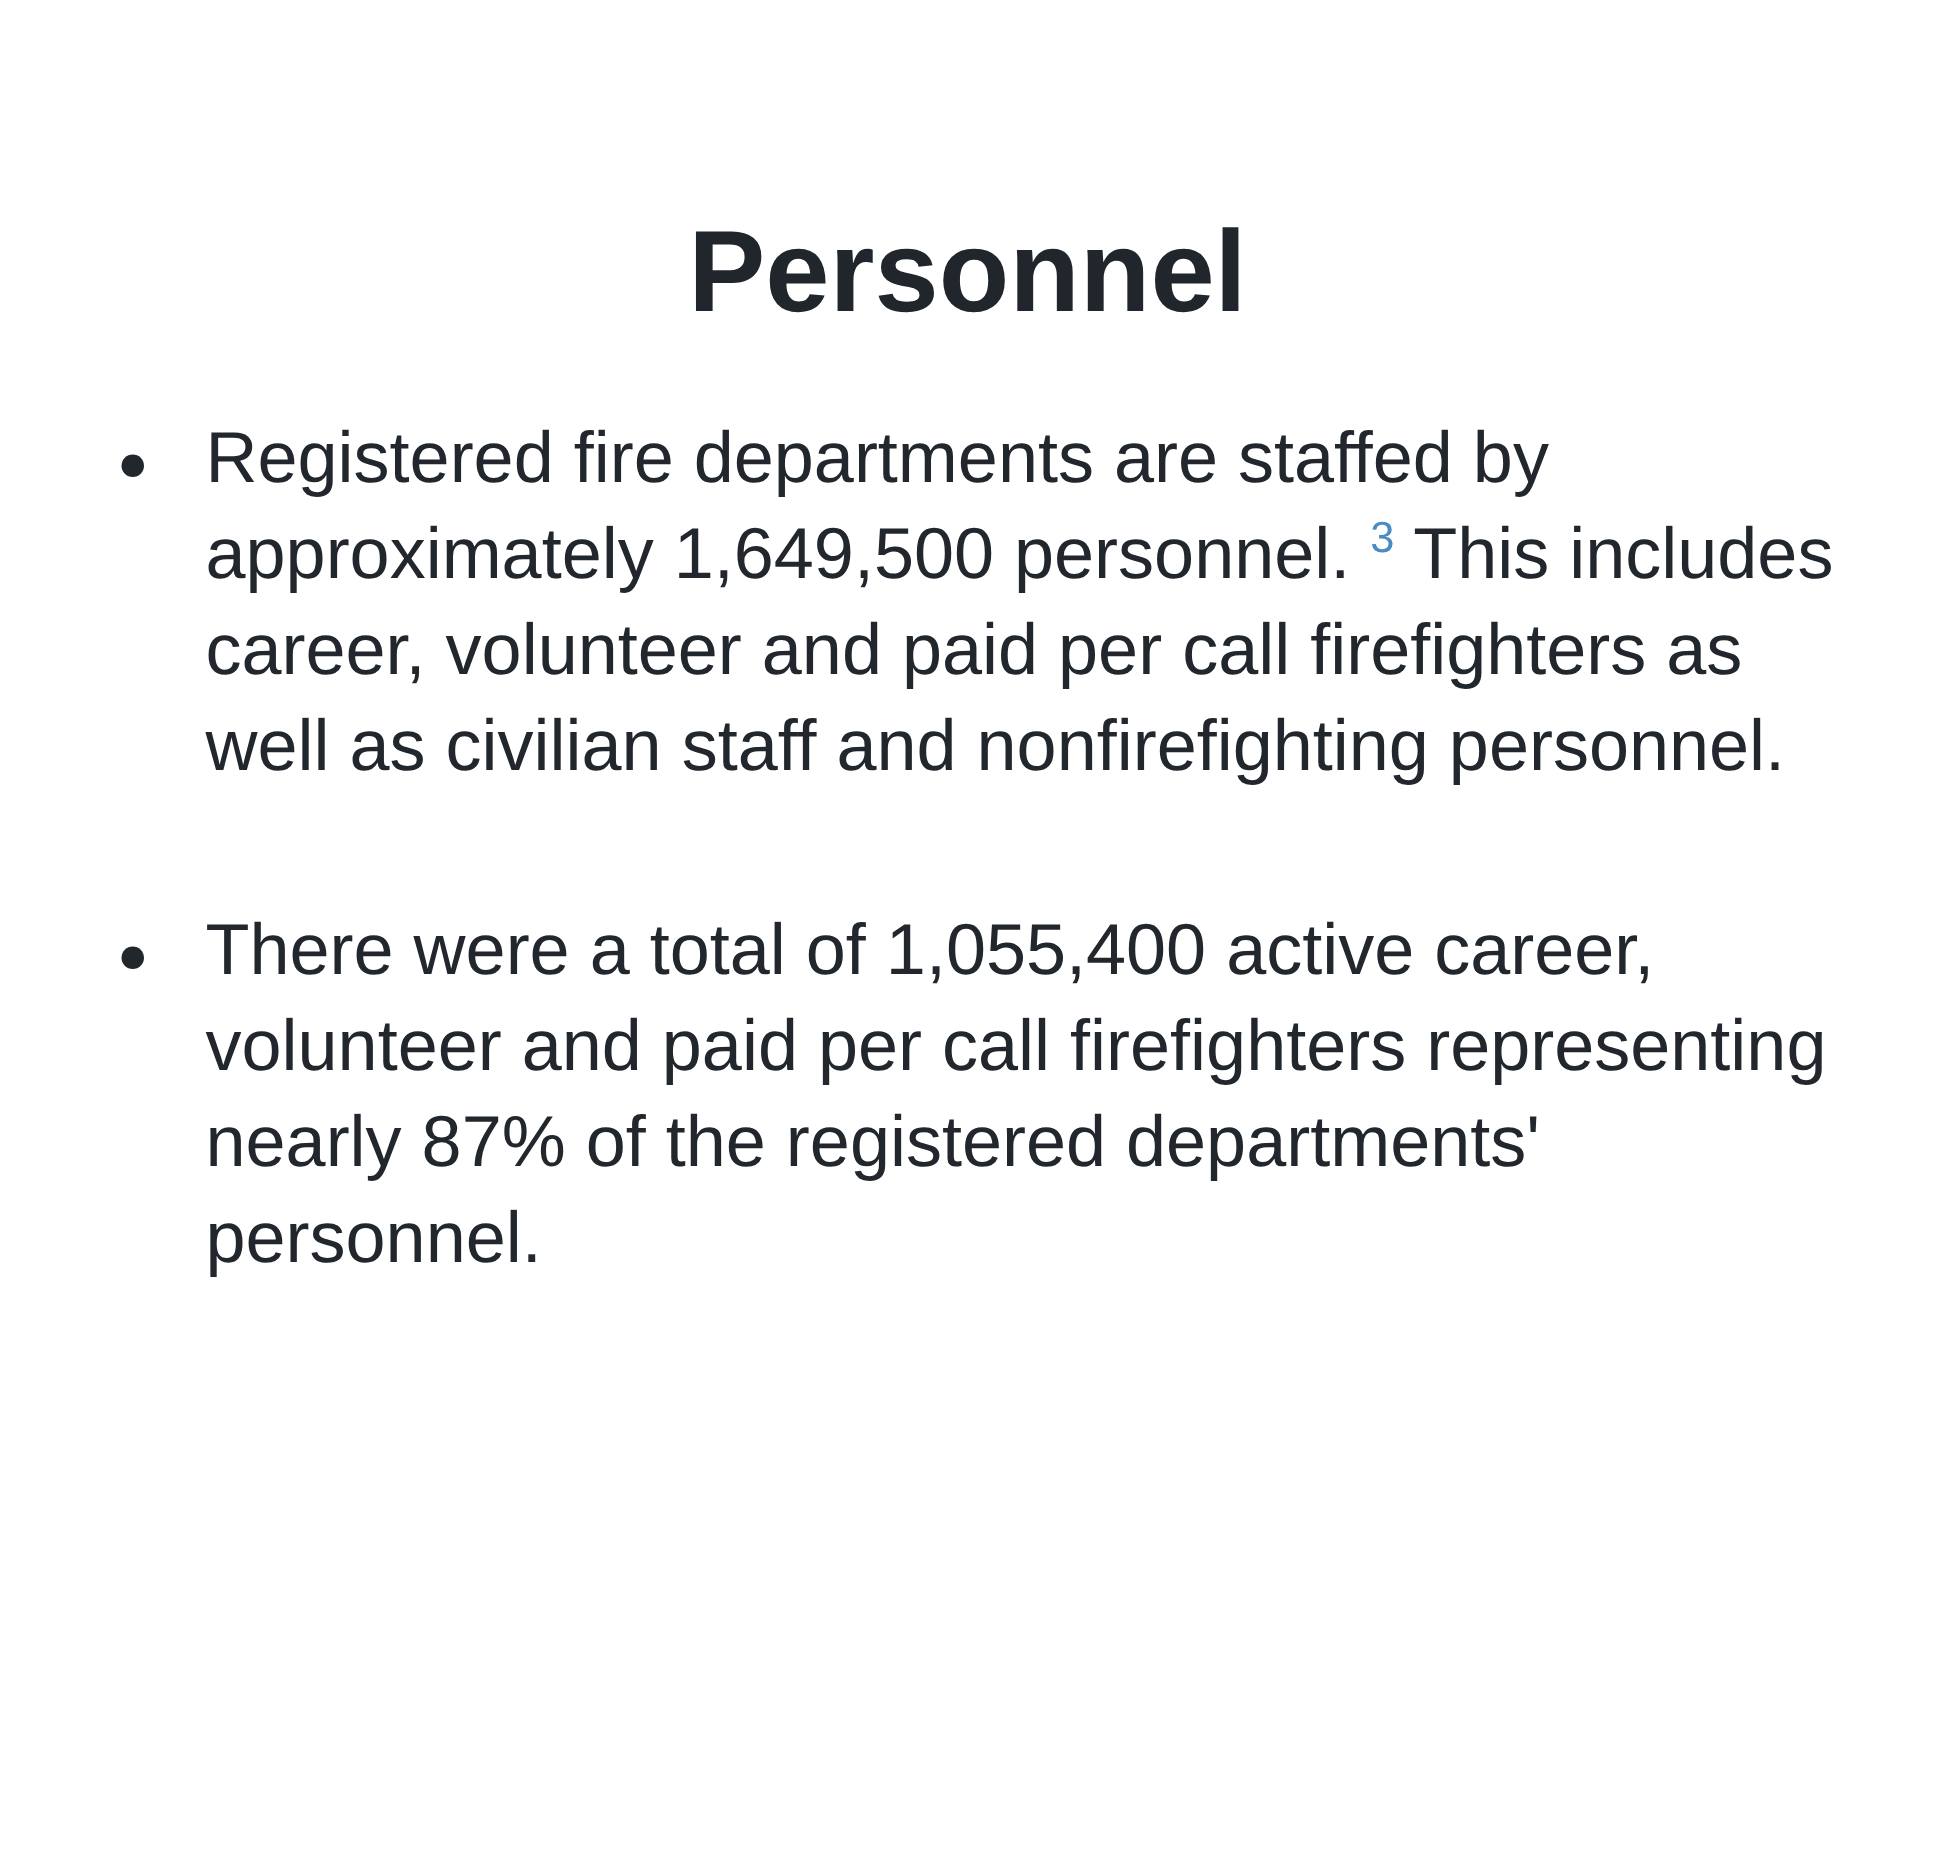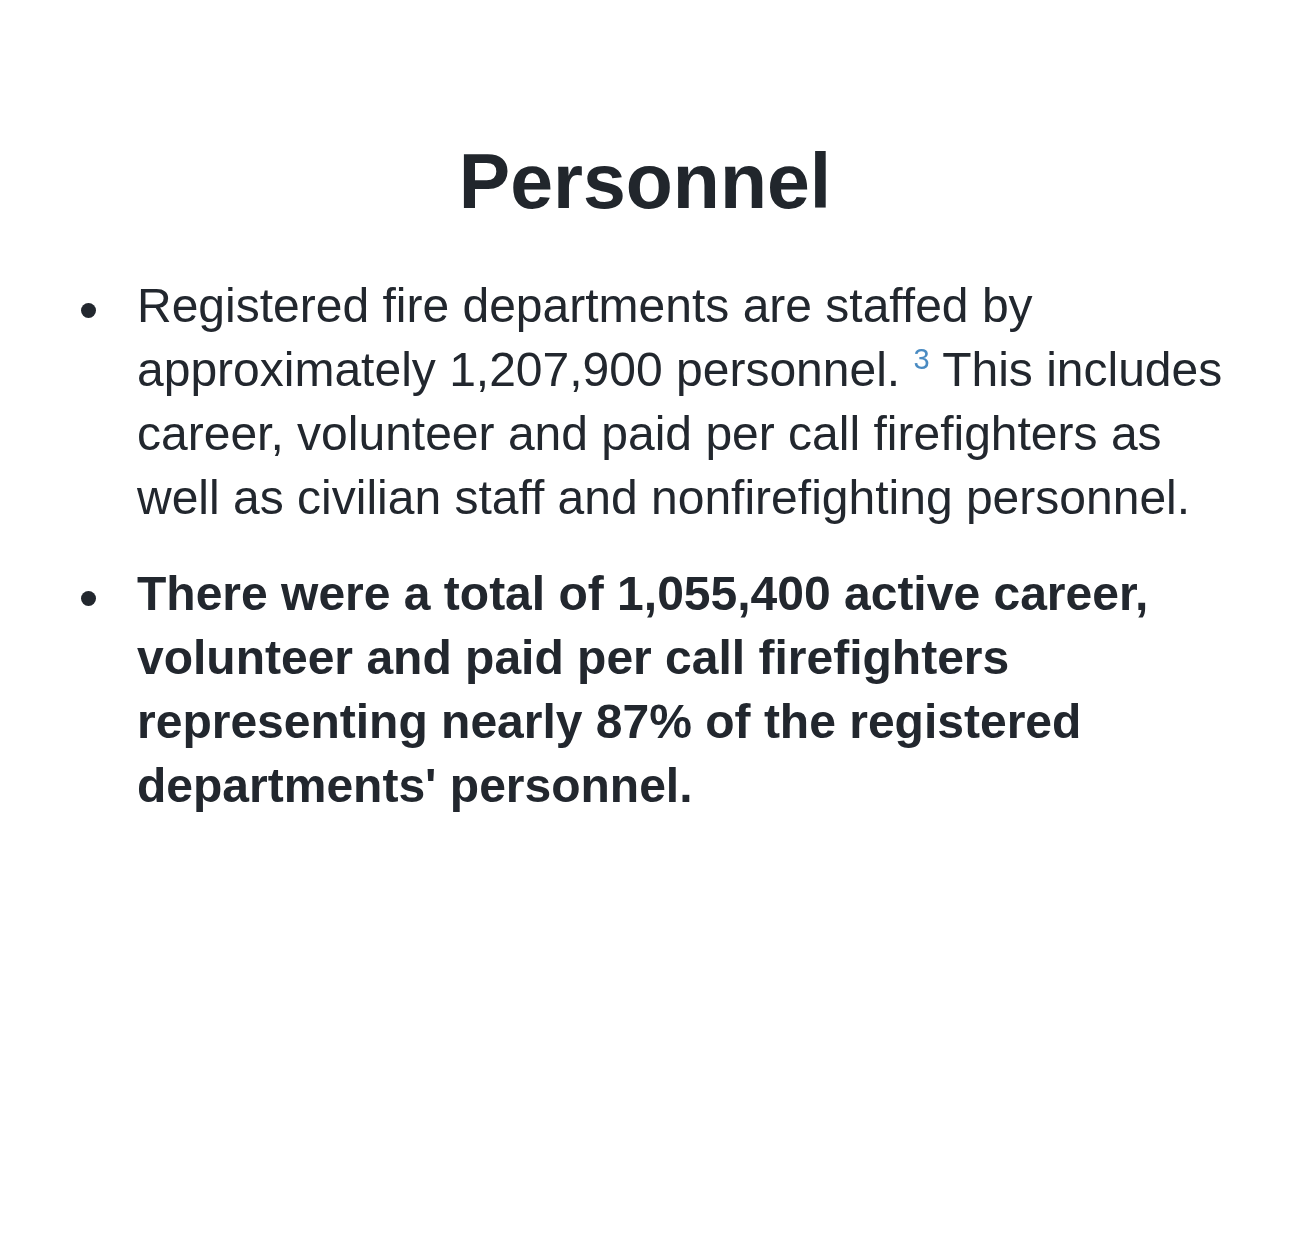--- a/index.html
+++ b/index.html
@@ -31,22 +31,21 @@
     box-sizing: content-box;
   }
   ul.bullets li {
     position: relative;
     font-size: 48px;
     line-height: 64px;
     color: #22272e;
     letter-spacing: 0;
   }
   ul.bullets li + li {
-    margin-top: 32px;
-    font-weight: bold;
+    margin-top: 72px;
   }
   .dot {
     position: absolute;
     left: -56px;
     top: 29px;
     width: 15px;
     height: 15px;
     border-radius: 50%;
     background: #22272e;
   }
@@ -65,21 +64,21 @@
 <body>
 
 <div class="page">
 
   <h1 class="title">Personnel</h1>
 
   <ul class="bullets">
 
     <li>
       <span class="dot"></span>
-      <span>Registered fire departments are staffed by approximately 1,207,900 personnel. </span><sup class="footnote"><a>3</a></sup><span> This includes career, volunteer and paid per call firefighters as well as civilian staff and nonfirefighting personnel.</span>
+      <span>Registered fire departments are staffed by approximately 1,649,500 personnel. </span><sup class="footnote"><a>3</a></sup><span> This includes career, volunteer and paid per call firefighters as well as civilian staff and nonfirefighting personnel.</span>
     </li>
 
     <li>
       <span class="dot"></span>
       <span>There were a total of 1,055,400 active career, volunteer and paid per call firefighters representing nearly 87% of the registered departments' personnel.</span>
     </li>
 
 
   </ul>
 

